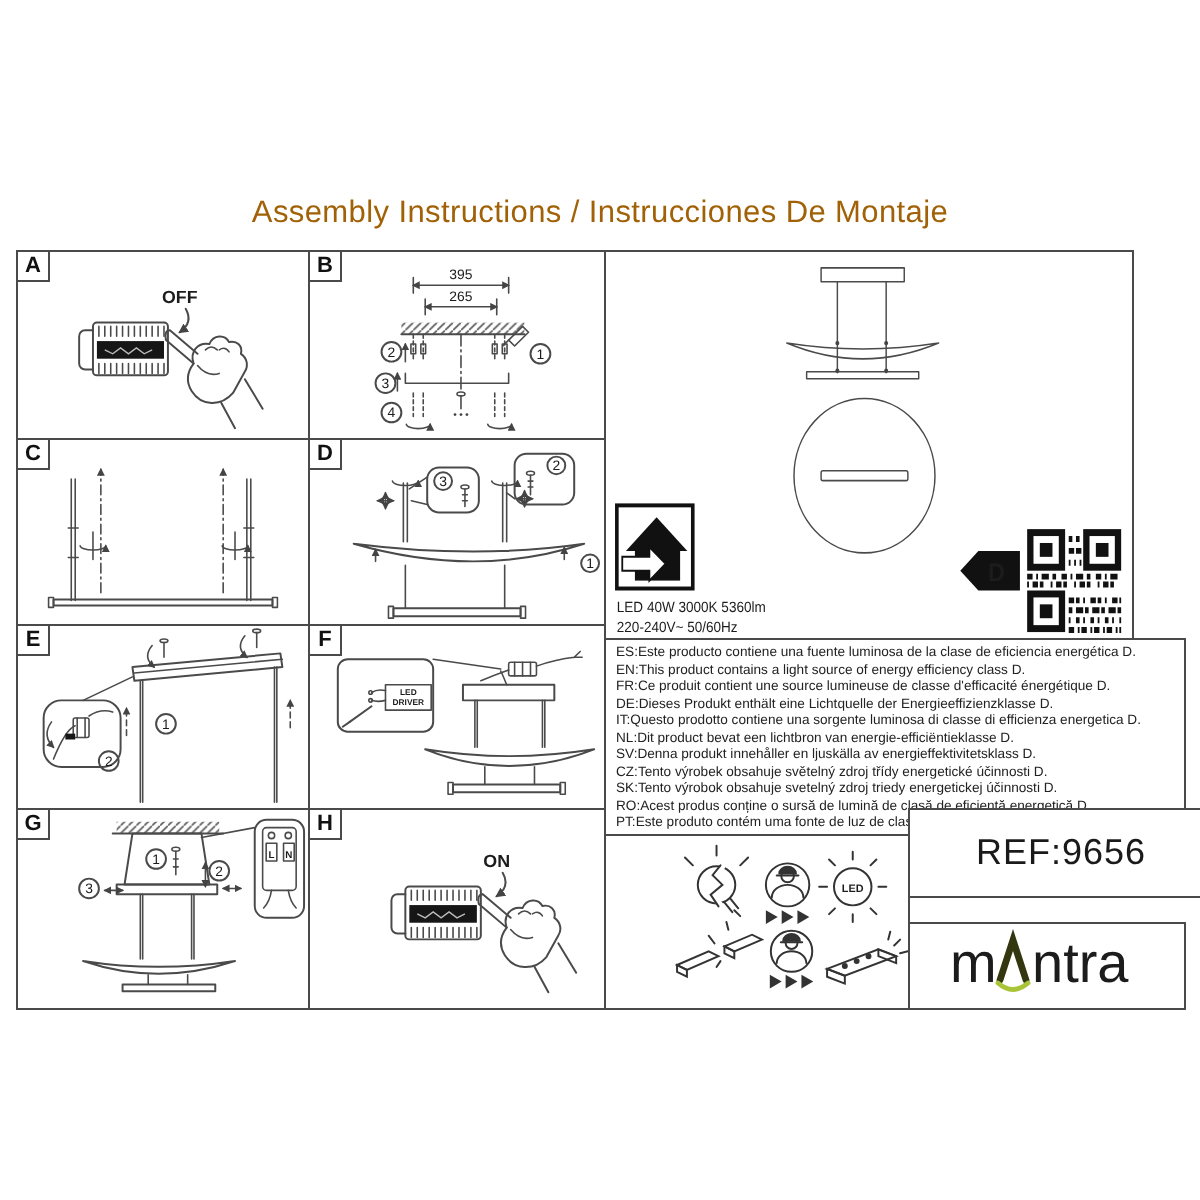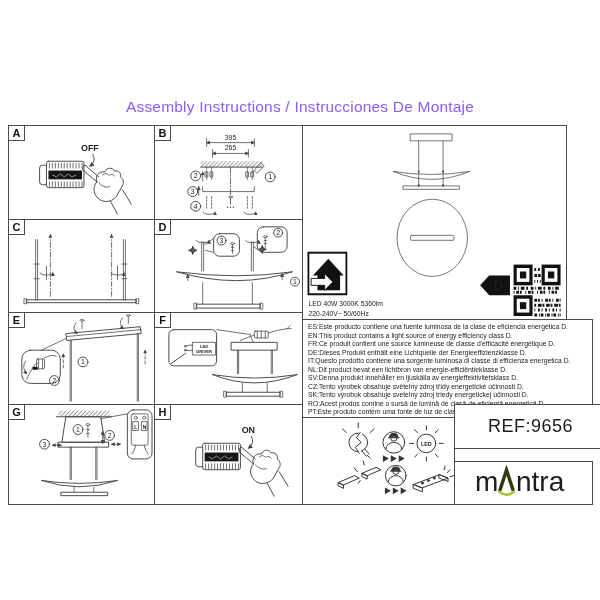--- a/index.html
+++ b/index.html
@@ -1,17 +1,17 @@
 <!DOCTYPE html>
 <html><head>
 <meta charset="utf-8">
 <style>
   html,body{margin:0;padding:0;}
   body{width:600px;height:600px;background:#fff;position:relative;font-family:"Liberation Sans",sans-serif;overflow:hidden;}
-  .title{position:absolute;top:98px;left:0;width:600px;text-align:center;font-size:15.5px;color:#8b5cf6;letter-spacing:.2px;}
+  .title{position:absolute;top:98px;left:0;width:600px;text-align:center;font-size:15.5px;color:#a16207;letter-spacing:.2px;}
   .cell{position:absolute;background:#fff;border:1px solid #4a4a4a;box-sizing:border-box;}
   .plabel{position:absolute;left:0;top:0;width:15px;height:14px;border-right:1px solid #4a4a4a;border-bottom:1px solid #4a4a4a;display:flex;align-items:center;justify-content:center;font-weight:bold;font-size:11px;color:#111;background:#fff;z-index:2;}
   svg.draw{position:absolute;left:0;top:0;width:100%;height:100%;display:block;}
   .ln{fill:none;stroke:#4a4a4a;stroke-width:1;stroke-linecap:round;stroke-linejoin:round;}
   .thin{stroke-width:.8;}
   .fd{fill:#161616;stroke:none;}
   text{font-family:"Liberation Sans",sans-serif;fill:#1c1c1c;}
   .b{font-weight:bold;}
   .langs{position:absolute;left:302px;top:319px;width:291px;height:99px;border:1px solid #4a4a4a;box-sizing:border-box;padding:3px 0 0 5px;}
   .langs div{font-size:6.8px;line-height:8.5px;color:#222;white-space:nowrap;}

